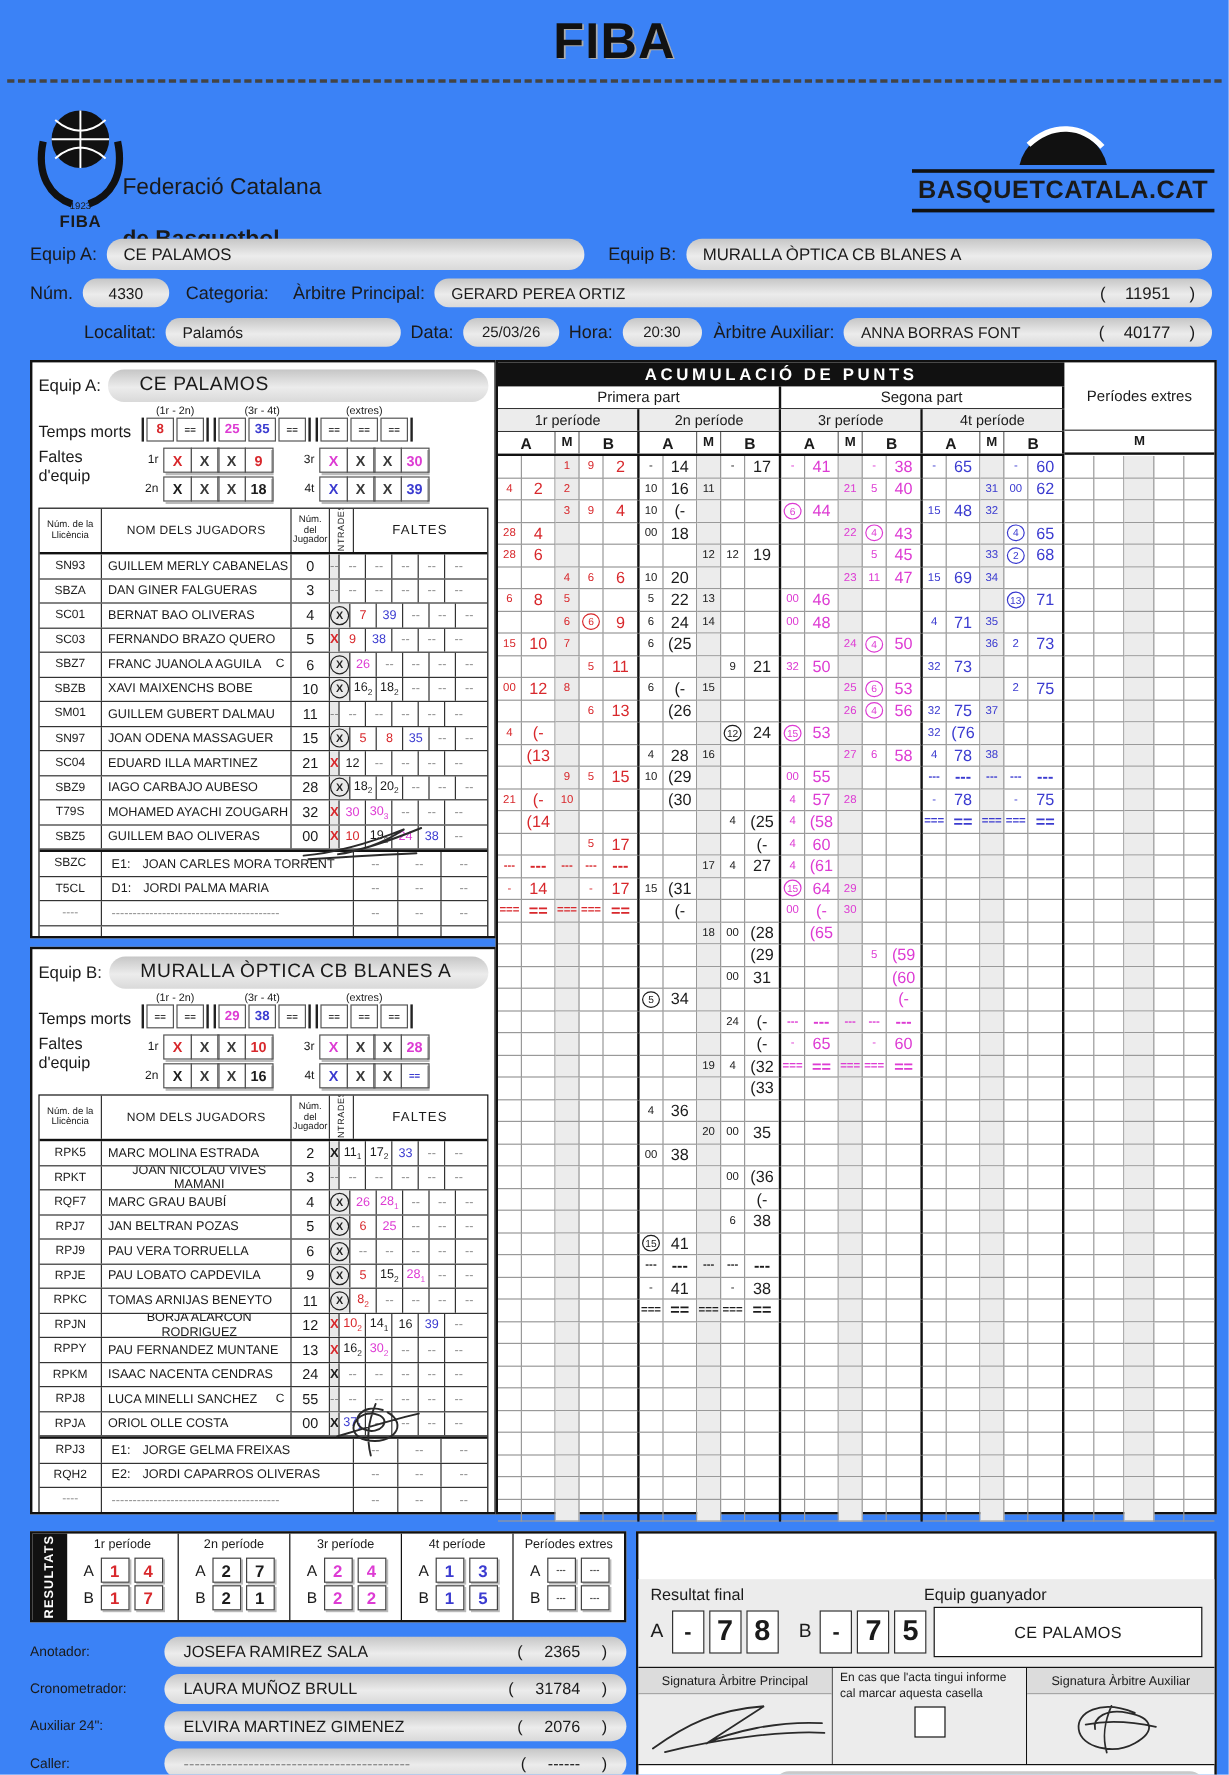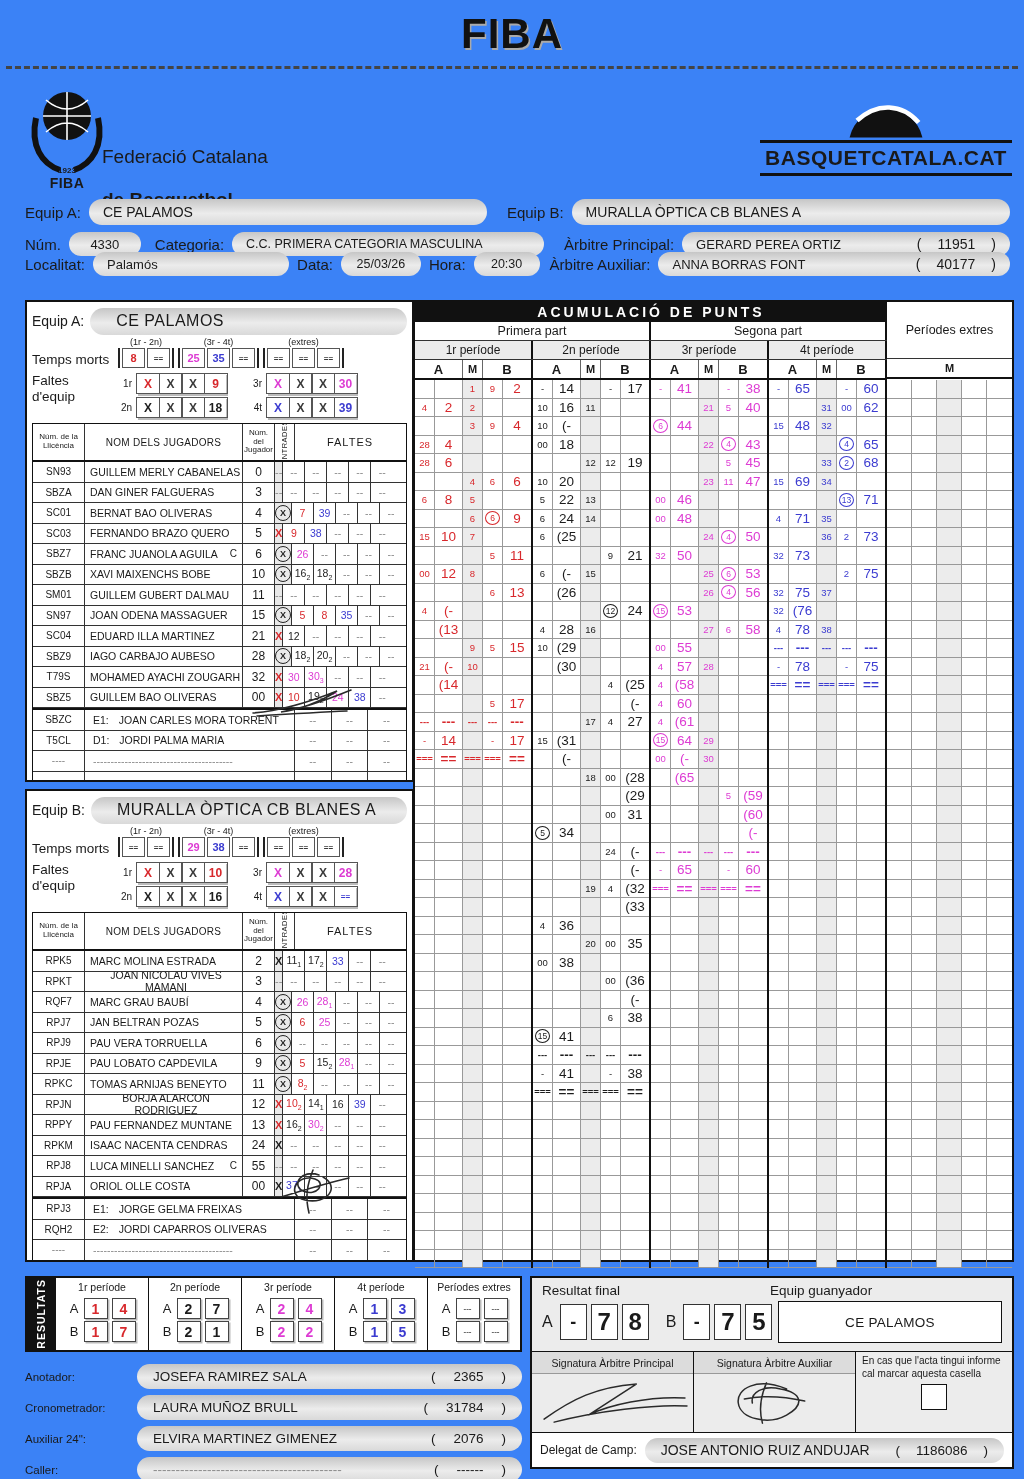--- a/index.html
+++ b/index.html
@@ -3,21 +3,21 @@
 <meta charset="utf-8">
 <style>
   html,body{margin:0;padding:0;background:#fff;}
   body{font-family:"Liberation Sans",sans-serif;color:#1a1a1a;}
   .page{position:relative;width:1024px;height:1479px;background:#3b82f6;overflow:hidden;}
 
   
   .fiba{position:absolute;top:10px;left:0;right:0;text-align:center;font-size:42px;font-weight:800;letter-spacing:1px;color:#111;text-shadow:1.5px 1.5px 0 #aaa;}
   .topsep{position:absolute;top:66px;left:6px;right:6px;border-top:3px dashed #444;}
   .fcbq-wrap{position:absolute;top:88px;left:26px;width:82px;text-align:center;}
-  .fcbq-year{font-size:8px;font-weight:700;margin-top:-14px;}
+  .fcbq-year{font-size:8px;font-weight:400;margin-top:-14px;}
   .fcbq-acr{font-size:14px;font-weight:700;letter-spacing:.5px;}
   .fed{position:absolute;top:146px;left:102px;font-size:19px;line-height:1.2;}
   .fed .l2{font-weight:700;margin-top:20px;}
   .bc{position:absolute;top:90px;right:12px;width:252px;text-align:center;}
   .bc-text{border-top:3px solid #111;border-bottom:3px solid #111;padding:3px 0;font-size:21px;font-weight:800;letter-spacing:.5px;margin-top:-4px;}
 
   
   .frow{position:absolute;left:25px;right:14px;display:flex;align-items:center;gap:8px;}
   .flabel{font-size:15px;white-space:nowrap;}
   .pill{background:linear-gradient(#c6c6c6,#ececec 55%,#d9d9d9);border-radius:12px;height:24px;display:flex;align-items:center;padding:0 14px;font-size:13px;box-sizing:border-box;}
@@ -121,21 +121,21 @@
   .rb-d{width:22px;height:19px;border:1.5px solid #444;background:#fff;display:flex;align-items:center;justify-content:center;font-size:14px;font-weight:700;box-shadow:1.5px 1.5px 0 #bbb;}
   .rb-d.dash{font-size:8px;font-weight:700;color:#555;}
   #officials{margin-top:9px;}
   .off-row{display:flex;align-items:center;height:31px;gap:6px;}
   .off-label{width:106px;font-size:11.5px;}
   .off-pill{flex:1;height:25px;border-radius:13px;background:linear-gradient(#c6c6c6,#ececec 55%,#d9d9d9);display:flex;align-items:center;padding:0 16px;font-size:13.5px;}
   .off-num{margin-left:auto;display:flex;gap:18px;font-size:13.5px;}
 
   
   #final-wrap{position:absolute;left:530px;top:1276px;width:484px;border:2px solid #111;box-sizing:border-box;background:#fff;}
-  .fw-top{background:#ececec;padding:5px 10px 8px;border-bottom:1.5px solid #111;}
+  .fw-top{background:#ececec;padding:5px 10px 8px;border-bottom:1.5px solid #111;margin-top:38px;}
   .fw-labels{display:flex;font-size:13.5px;}
   .fw-labels .wl{margin-left:150px;}
   .fw-content{display:flex;align-items:center;margin-top:3px;gap:5px;}
   .fd-ab{font-size:16px;margin-right:2px;}
   .fd{width:25px;height:34px;background:#fff;border:1.5px solid #333;display:flex;align-items:center;justify-content:center;font-size:24px;font-weight:700;}
   .fd.dash{font-size:18px;}
   .fw-bgap{margin-left:12px;}
   .fw-winner{margin-left:auto;width:222px;height:40px;background:#fff;border:1.5px solid #111;display:flex;align-items:center;justify-content:center;font-size:13.5px;letter-spacing:.3px;}
   .fw-sign{display:flex;height:80px;border-bottom:1.5px solid #111;}
   .fs-cell{border-right:1.5px solid #111;display:flex;flex-direction:column;width:162px;box-sizing:border-box;}
@@ -189,34 +189,31 @@
     <div class="pill big" style="flex:1;">
         <span>MURALLA ÒPTICA CB BLANES A</span>
       </div>
   </div>
   <div class="frow" id="frow2" style="top:232px;">
     <span class="flabel">Núm.</span>
     <div class="pill" style="width:72px;justify-content:center;">
         <span>4330</span>
       </div>
     <span class="flabel" style="margin-left:6px;">Categoria:</span>
-    <div class="pill" style="width:312px;font-size:12.5px;">
-        <span>C.C. PRIMERA CATEGORIA MASCULINA</span>
-      </div>
     <span class="flabel" style="margin-left:12px;">Àrbitre Principal:</span>
     <div class="pill" style="flex:1;">
       <span>GERARD PEREA ORTIZ</span>
       <span class="pnum">
           <span>(</span>
           <span>11951</span>
           <span>)</span>
         </span>
     </div>
   </div>
-  <div class="frow" id="frow3" style="top:252px;">
+  <div class="frow" id="frow3" style="top:265px;margin-left:45px;">
     <span class="flabel">Localitat:</span>
     <div class="pill" style="width:196px;">
         <span>Palamós</span>
       </div>
     <span class="flabel">Data:</span>
     <div class="pill" style="width:80px;justify-content:center;font-size:12.5px;">
         <span>25/03/26</span>
       </div>
     <span class="flabel">Hora:</span>
     <div class="pill" style="width:66px;justify-content:center;font-size:12.5px;">
@@ -2965,31 +2962,31 @@
     <div class="fw-sign">
       <div class="fs-cell">
         <div class="fs-head">Signatura Àrbitre Principal</div>
         <div class="fs-body">
           <svg viewBox="0 0 160 56">
             <path d="M12 44 C40 24 64 12 104 9 L56 40 C76 30 116 21 152 23 M22 47 C64 36 122 29 154 31"></path>
           </svg>
         </div>
       </div>
       <div class="fs-cell">
+        <div class="fs-note">
+          <span>En cas que l'acta tingui informe cal marcar aquesta casella</span>
+          <div class="fs-check"></div>
+        </div>
+      </div>
+      <div class="fs-cell">
         <div class="fs-head">Signatura Àrbitre Auxiliar</div>
         <div class="fs-body">
           <svg viewBox="0 0 160 56">
             <path d="M92 14 C62 2 42 14 44 28 C46 44 74 50 92 40 C110 30 108 18 86 14 C68 10 56 18 58 28 M72 8 C66 22 64 34 68 48 M50 24 C70 20 92 22 110 26"></path>
           </svg>
-        </div>
-      </div>
-      <div class="fs-cell">
-        <div class="fs-note">
-          <span>En cas que l'acta tingui informe cal marcar aquesta casella</span>
-          <div class="fs-check"></div>
         </div>
       </div>
     </div>
     <div class="fw-deleg">
       <span class="fw-dlabel">Delegat de Camp:</span>
       <div class="fw-dpill">
         <span>JOSE ANTONIO RUIZ ANDUJAR</span>
         <span class="pnum" style="margin-left:auto;display:flex;gap:16px;font-size:13.5px;">
             <span>(</span>
             <span>1186086</span>

